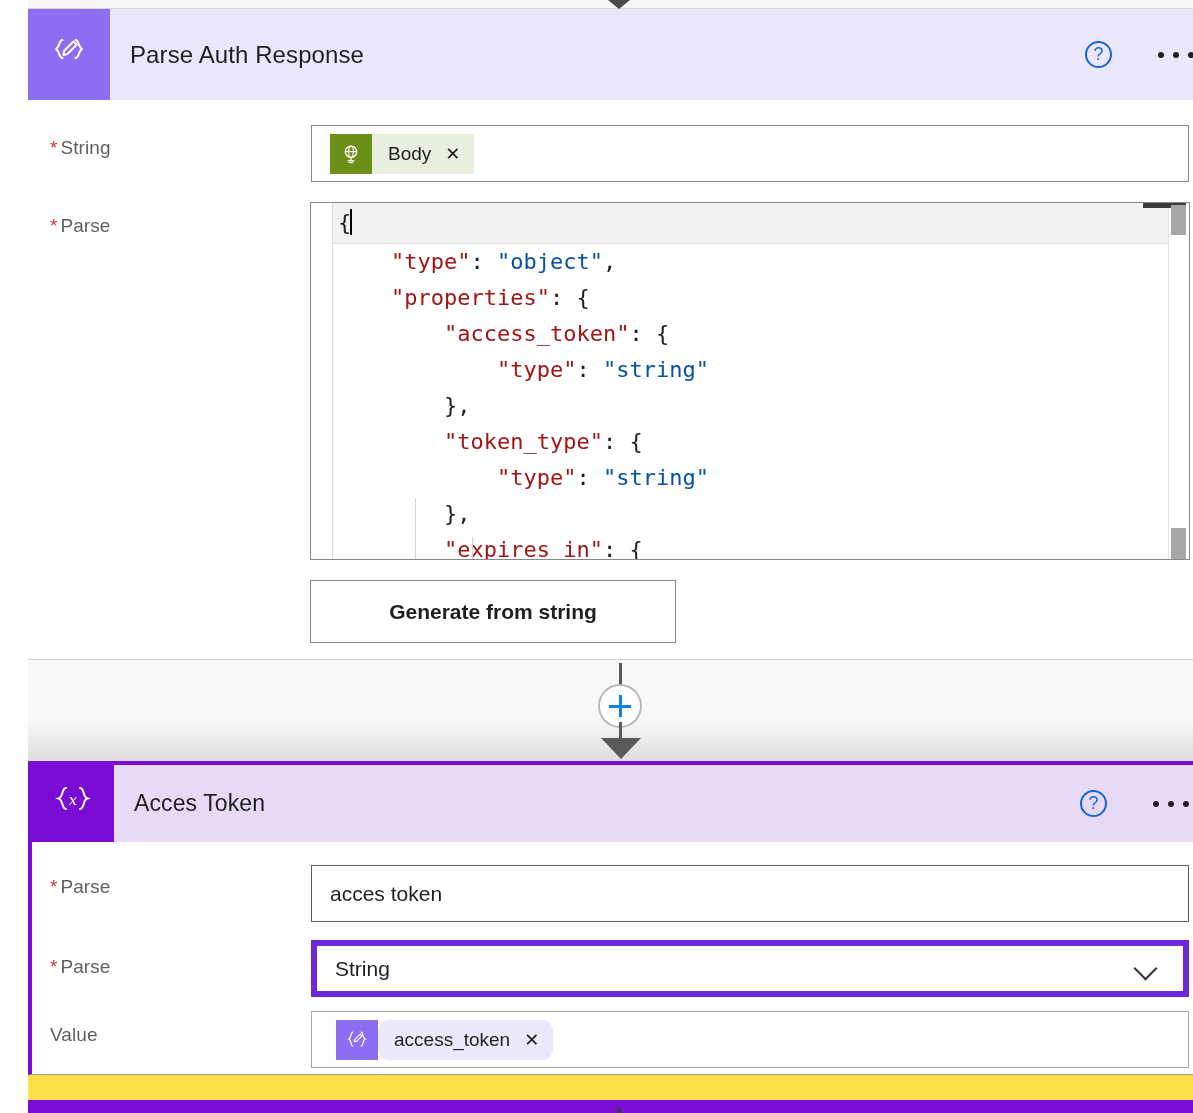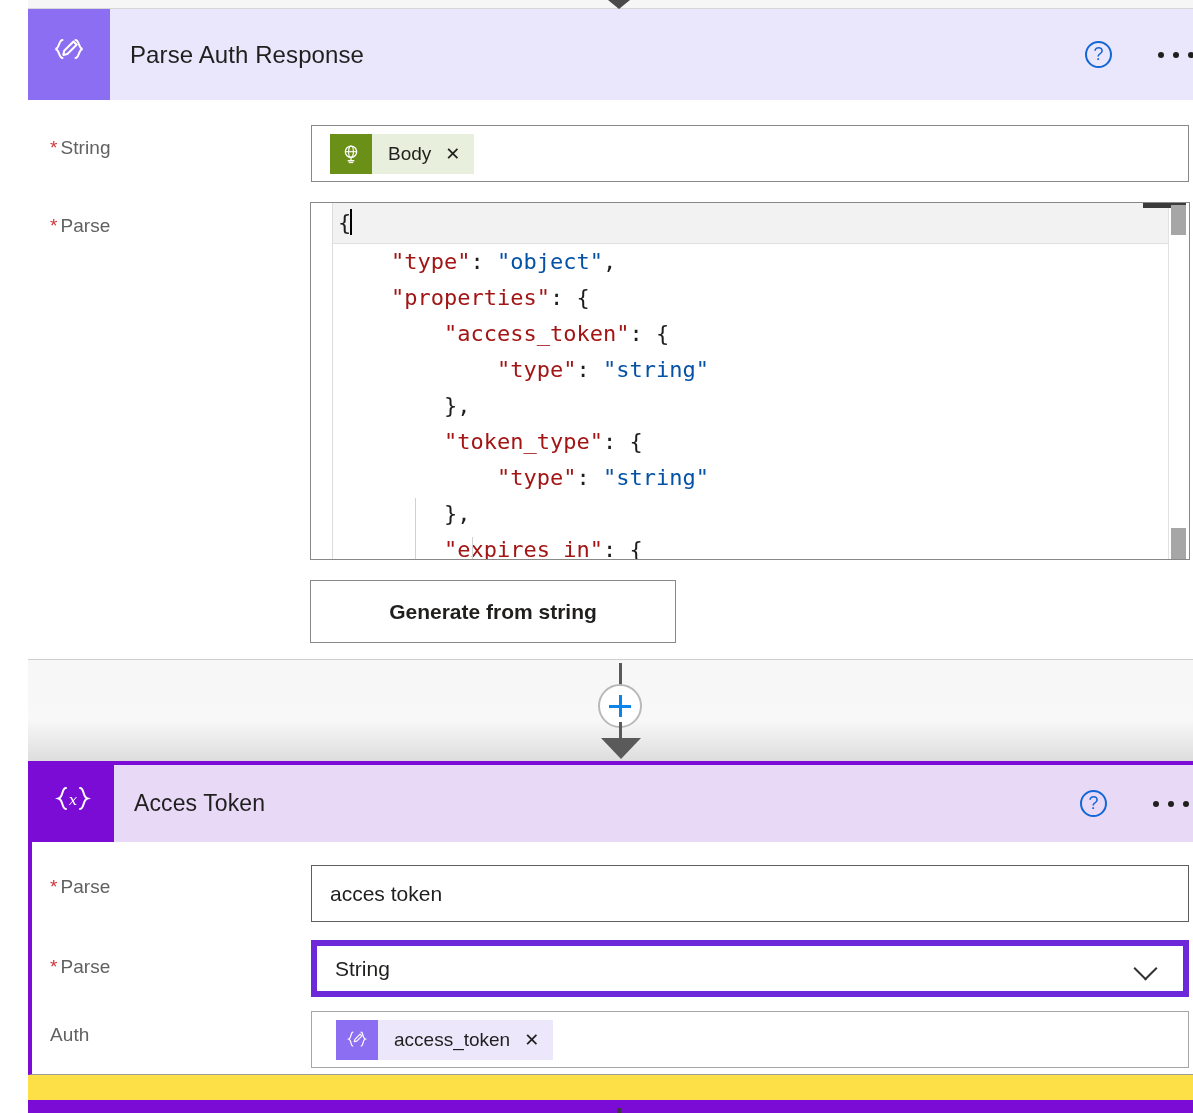--- a/index.html
+++ b/index.html
@@ -160,21 +160,21 @@
   }
   .token .tok-x {
     margin-left: 14px;
     font-size: 18px;
     color: #201f1e;
     cursor: pointer;
   }
   .token.green .tok-icon { background: #6b9018; }
   .token.green .tok-label { background: #e8efdc; }
   .token.purple .tok-icon { background: #8c6ef2; }
-  .token.purple .tok-label { background: #ece7fb; }
+  .token.purple .tok-label { background: #ece7fb; border-radius: 11px; }
 
   
   #schema-editor {
     position: absolute;
     left: 282px; top: 193px;
     width: 880px; height: 358px;
     border: 1px solid #8a8886;
     background: #ffffff;
     overflow: hidden;
   }
@@ -479,21 +479,21 @@
   <div class="row" style="left:22px; top:956px;">
     <span class="req">*</span>
     <span class="field-label">Parse</span>
   </div>
   <div class="v-input" id="type-input">
     <span>String</span>
     <span class="chevron"></span>
   </div>
 
   <div class="row" style="left:22px; top:1024px;">
-    <span class="field-label">Auth</span>
+    <span class="field-label">Value</span>
   </div>
   <div class="v-input" id="value-input">
     <span class="token purple">
       <span class="tok-icon">
         <svg width="24" height="24" viewBox="0 0 26 26" aria-hidden="true">
           <path d="M8.5 4.5 C6 4.5 7.2 11 4.2 12 C7.2 13 6 19.5 8.5 19.5" fill="none" stroke="#fff" stroke-width="1.3" stroke-linecap="round"></path>
           <path d="M17.5 4.5 C20 4.5 18.8 11 21.8 12 C18.8 13 20 19.5 17.5 19.5" fill="none" stroke="#fff" stroke-width="1.3" stroke-linecap="round"></path>
           <path d="M16.4 6.6 l2 2 -5.7 5.7 -2.6 0.6 0.6 -2.6 z" fill="none" stroke="#fff" stroke-width="1.3" stroke-linejoin="round"></path>
         </svg>
       </span>

